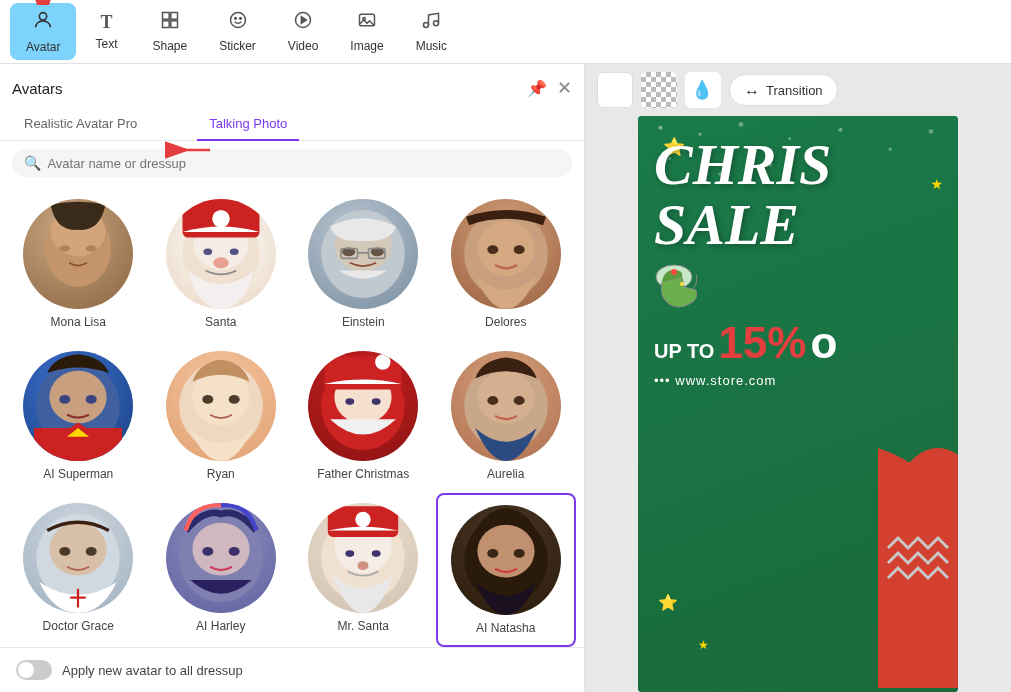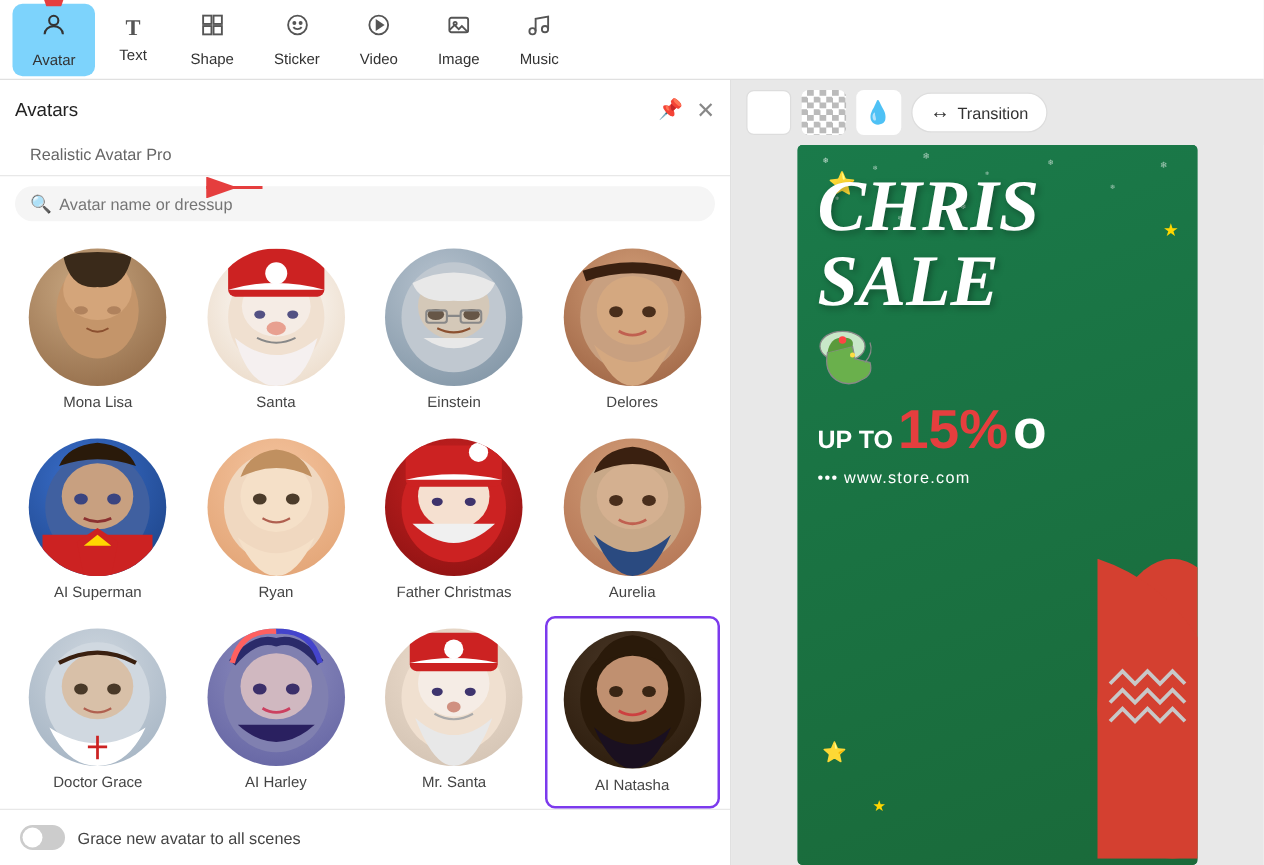--- a/index.html
+++ b/index.html
@@ -391,20 +391,23 @@
       <div class="panel-header-icons">
         <span style="color:#888;font-size:16px;">📌</span>
         <span style="color:#888;font-size:18px;cursor:pointer;">✕</span>
       </div>
     </div>
 
     <div class="panel-tabs" style="position:relative;gap:48px;">
       <div class="tab">
         <span>Realistic Avatar Pro</span>
       </div>
+      <div class="tab active">
+        <span>Talking Photo</span>
+      </div>
 
       <svg style="position:absolute;left:155px;top:32px;" width="60" height="50" viewBox="0 0 60 50">
         <defs>
           <marker id="arrowhead2" markerWidth="10" markerHeight="7" refX="10" refY="3.5" orient="auto">
             <polygon points="10 0, 0 3.5, 10 7" fill="#e53e3e"></polygon>
           </marker>
         </defs>
         <line x1="55" y1="10" x2="10" y2="10" stroke="#e53e3e" stroke-width="2.5" marker-end="url(#arrowhead2)"></line>
       </svg>
     </div>
@@ -613,21 +616,21 @@
         </div>
         <span class="avatar-name">AI Natasha</span>
       </div>
 
     </div>
 
     <div class="panel-bottom">
       <div class="toggle">
         <div class="toggle-knob"></div>
       </div>
-      <span class="toggle-label">Grace new avatar to all scenes</span>
+      <span class="toggle-label">Apply new avatar to all dressup</span>
     </div>
 
   </div>
 
   <div class="right-panel">
 
     <div class="canvas-toolbar">
       <div class="canvas-tool" style="background:#fff;border:1px solid #ddd;"></div>
       <div class="canvas-tool checkered"></div>
       <div class="canvas-tool" style="font-size:18px;">💧</div>

